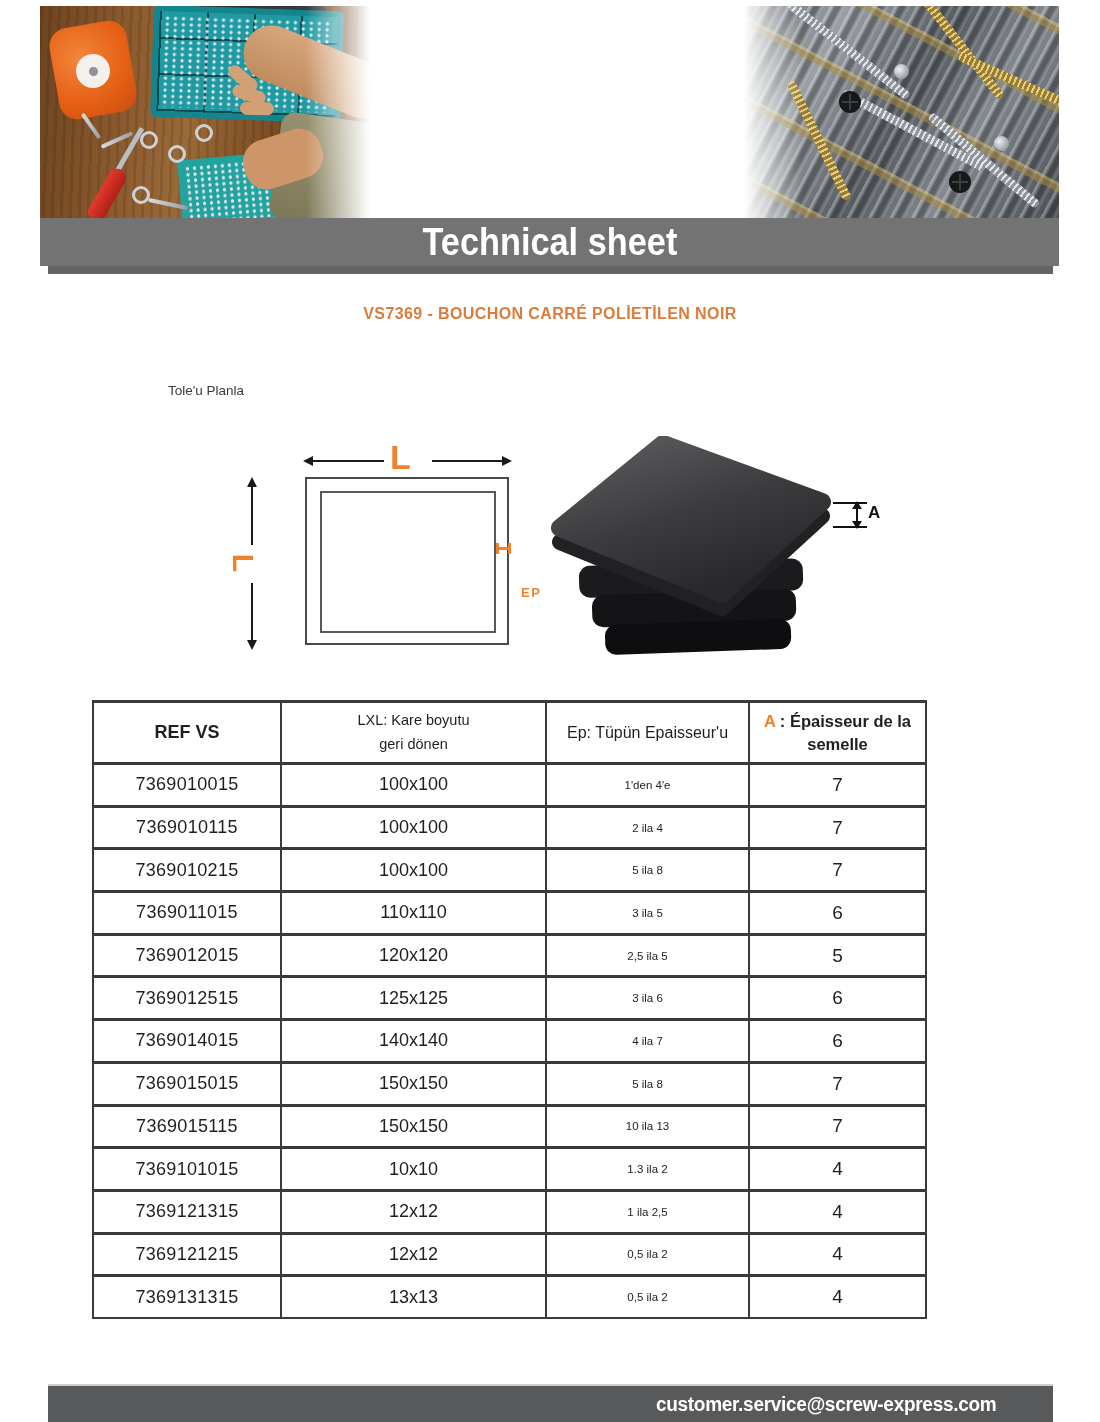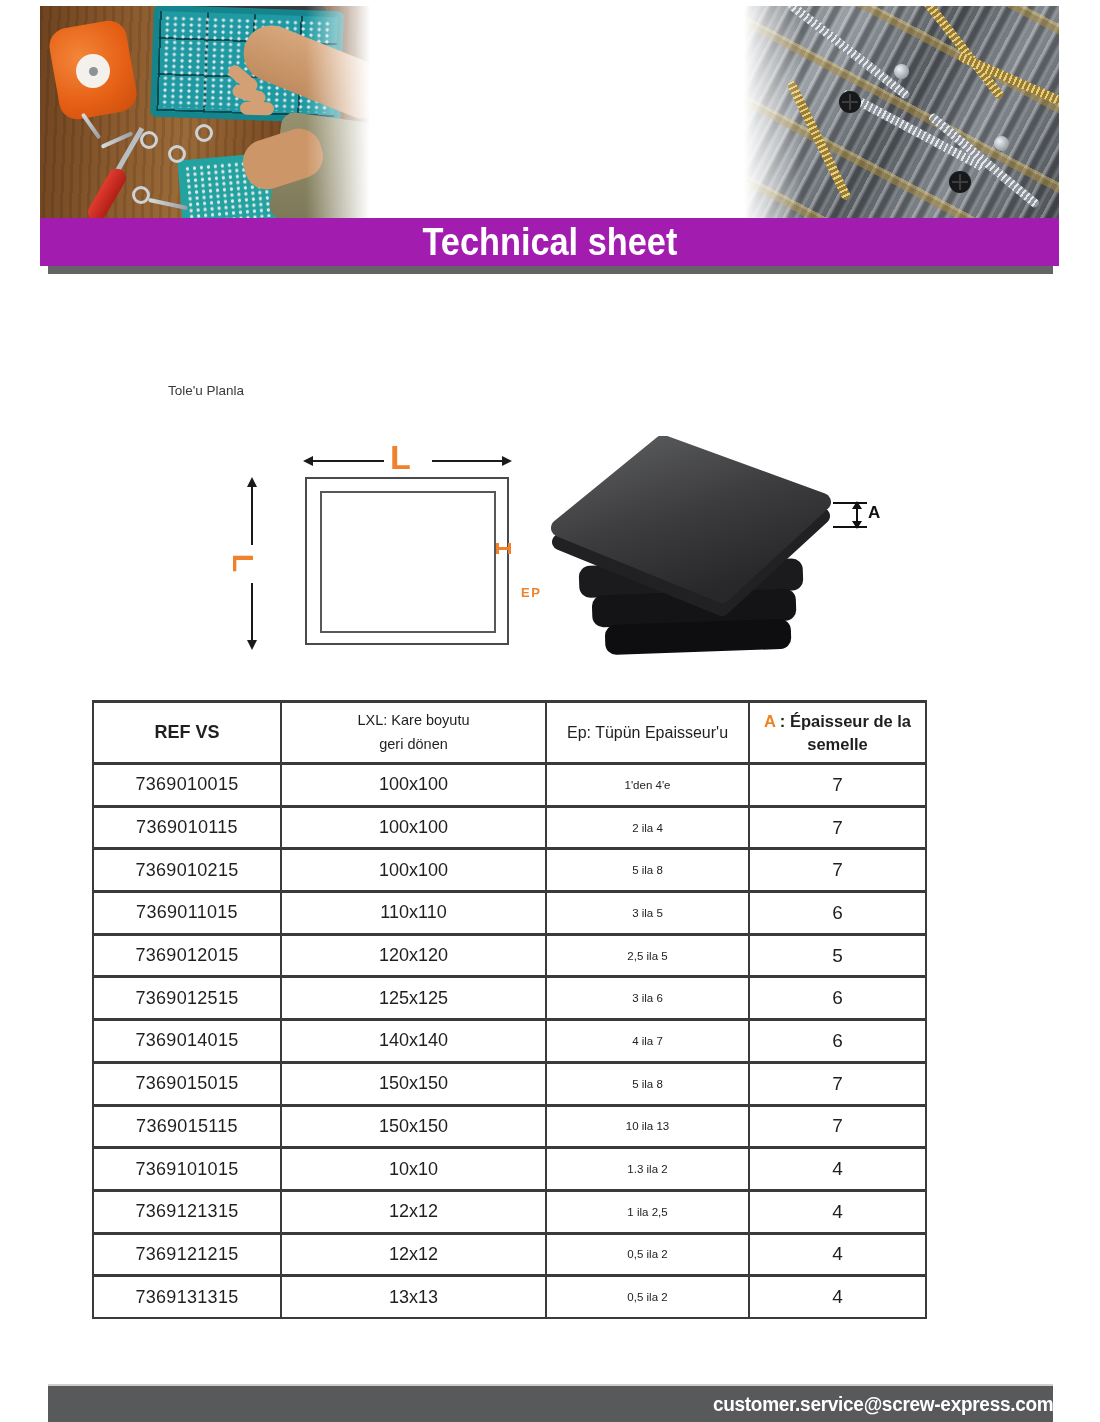--- a/index.html
+++ b/index.html
@@ -55,21 +55,21 @@
 
   
   .logo-zone{position:absolute;left:370px;top:6px;width:374px;height:212px;background:#fff;
              display:flex;flex-direction:column;align-items:center;justify-content:center;}
   .logo-line{font-size:43px;font-weight:bold;letter-spacing:-1px;white-space:nowrap;}
   .logo-prefix{color:#58595B;}
   .logo-suffix{color:#F47B20;font-style:italic;}
   .swoosh{margin:2px 90px 0 0;}
 
   
-  .banner{position:absolute;left:40px;top:218px;width:1019px;height:48px;background:#a21caf;
+  .banner{position:absolute;left:40px;top:218px;width:1019px;height:48px;background:#737373;
           display:flex;align-items:center;justify-content:center;}
   .banner-text{color:#fff;font-weight:bold;font-size:39px;letter-spacing:0;transform:scaleX(.88);white-space:nowrap;}
   .banner-underline{position:absolute;left:48px;top:266px;width:1005px;height:8px;background:#636466;}
 
   
   .doc-title{position:absolute;left:0;top:305px;width:1100px;text-align:center;
              color:#DD7B3A;font-size:16px;font-weight:bold;letter-spacing:.4px;}
   .plan-label{position:absolute;left:168px;top:383px;font-size:13.5px;color:#3a3a3a;}
 
   
@@ -106,21 +106,21 @@
   .th-ep{font-size:16px;font-weight:normal;}
   .th-a{font-size:16.5px;font-weight:bold;line-height:1.35;padding:0 14px;}
   .th-a .a-orange{color:#F0821F;}
   .td-ref{font-size:18px;letter-spacing:.3px;}
   .td-size{font-size:18px;}
   .td-ep{font-size:11.5px;color:#222;}
   .td-a{font-size:19px;}
 
   
   .footer-bar{position:absolute;left:48px;top:1384px;width:1005px;height:38px;background:#58595B;border-top:2px solid #cfcfcf;
-              display:flex;align-items:center;justify-content:flex-end;box-sizing:border-box;}
+              display:flex;align-items:center;justify-content:flex-end;padding-right:57px;box-sizing:border-box;}
   .footer-email{color:#fff;font-size:20px;font-weight:bold;letter-spacing:-.3px;transform:scaleX(.95);transform-origin:right center;text-decoration:none;}
 </style>
 </head>
 <body>
 
 <div class="page">
 
   <div class="photo photo-left">
     <div class="abs wood"></div>
     <div class="abs grain" style="left:0;top:0;right:0;bottom:0;"></div>
@@ -169,20 +169,21 @@
     <div class="dhead" style="left:95px;top:85px;"></div>
     <div class="dhead" style="left:205px;top:165px;"></div>
     <div class="abs fade-left"></div>
   </div>
 
   <div class="banner">
     <span class="banner-text">Technical sheet</span>
   </div>
   <div class="banner-underline"></div>
 
+  <div class="doc-title">VS7369 - BOUCHON CARRÉ POLİETİLEN NOIR</div>
   <div class="plan-label">Tole'u Planla</div>
 
   <div class="dim-line-h" style="left:308px;top:460px;width:76px;"></div>
   <div class="ah ah-left" style="left:303px;top:456px;"></div>
   <div class="dim-line-h" style="left:432px;top:460px;width:72px;"></div>
   <div class="ah ah-right" style="left:502px;top:456px;"></div>
   <div class="dim-L-top">L</div>
 
   <div class="dim-line-v" style="left:251px;top:487px;width:2px;height:58px;"></div>
   <div class="ah ah-up" style="left:247px;top:477px;"></div>

